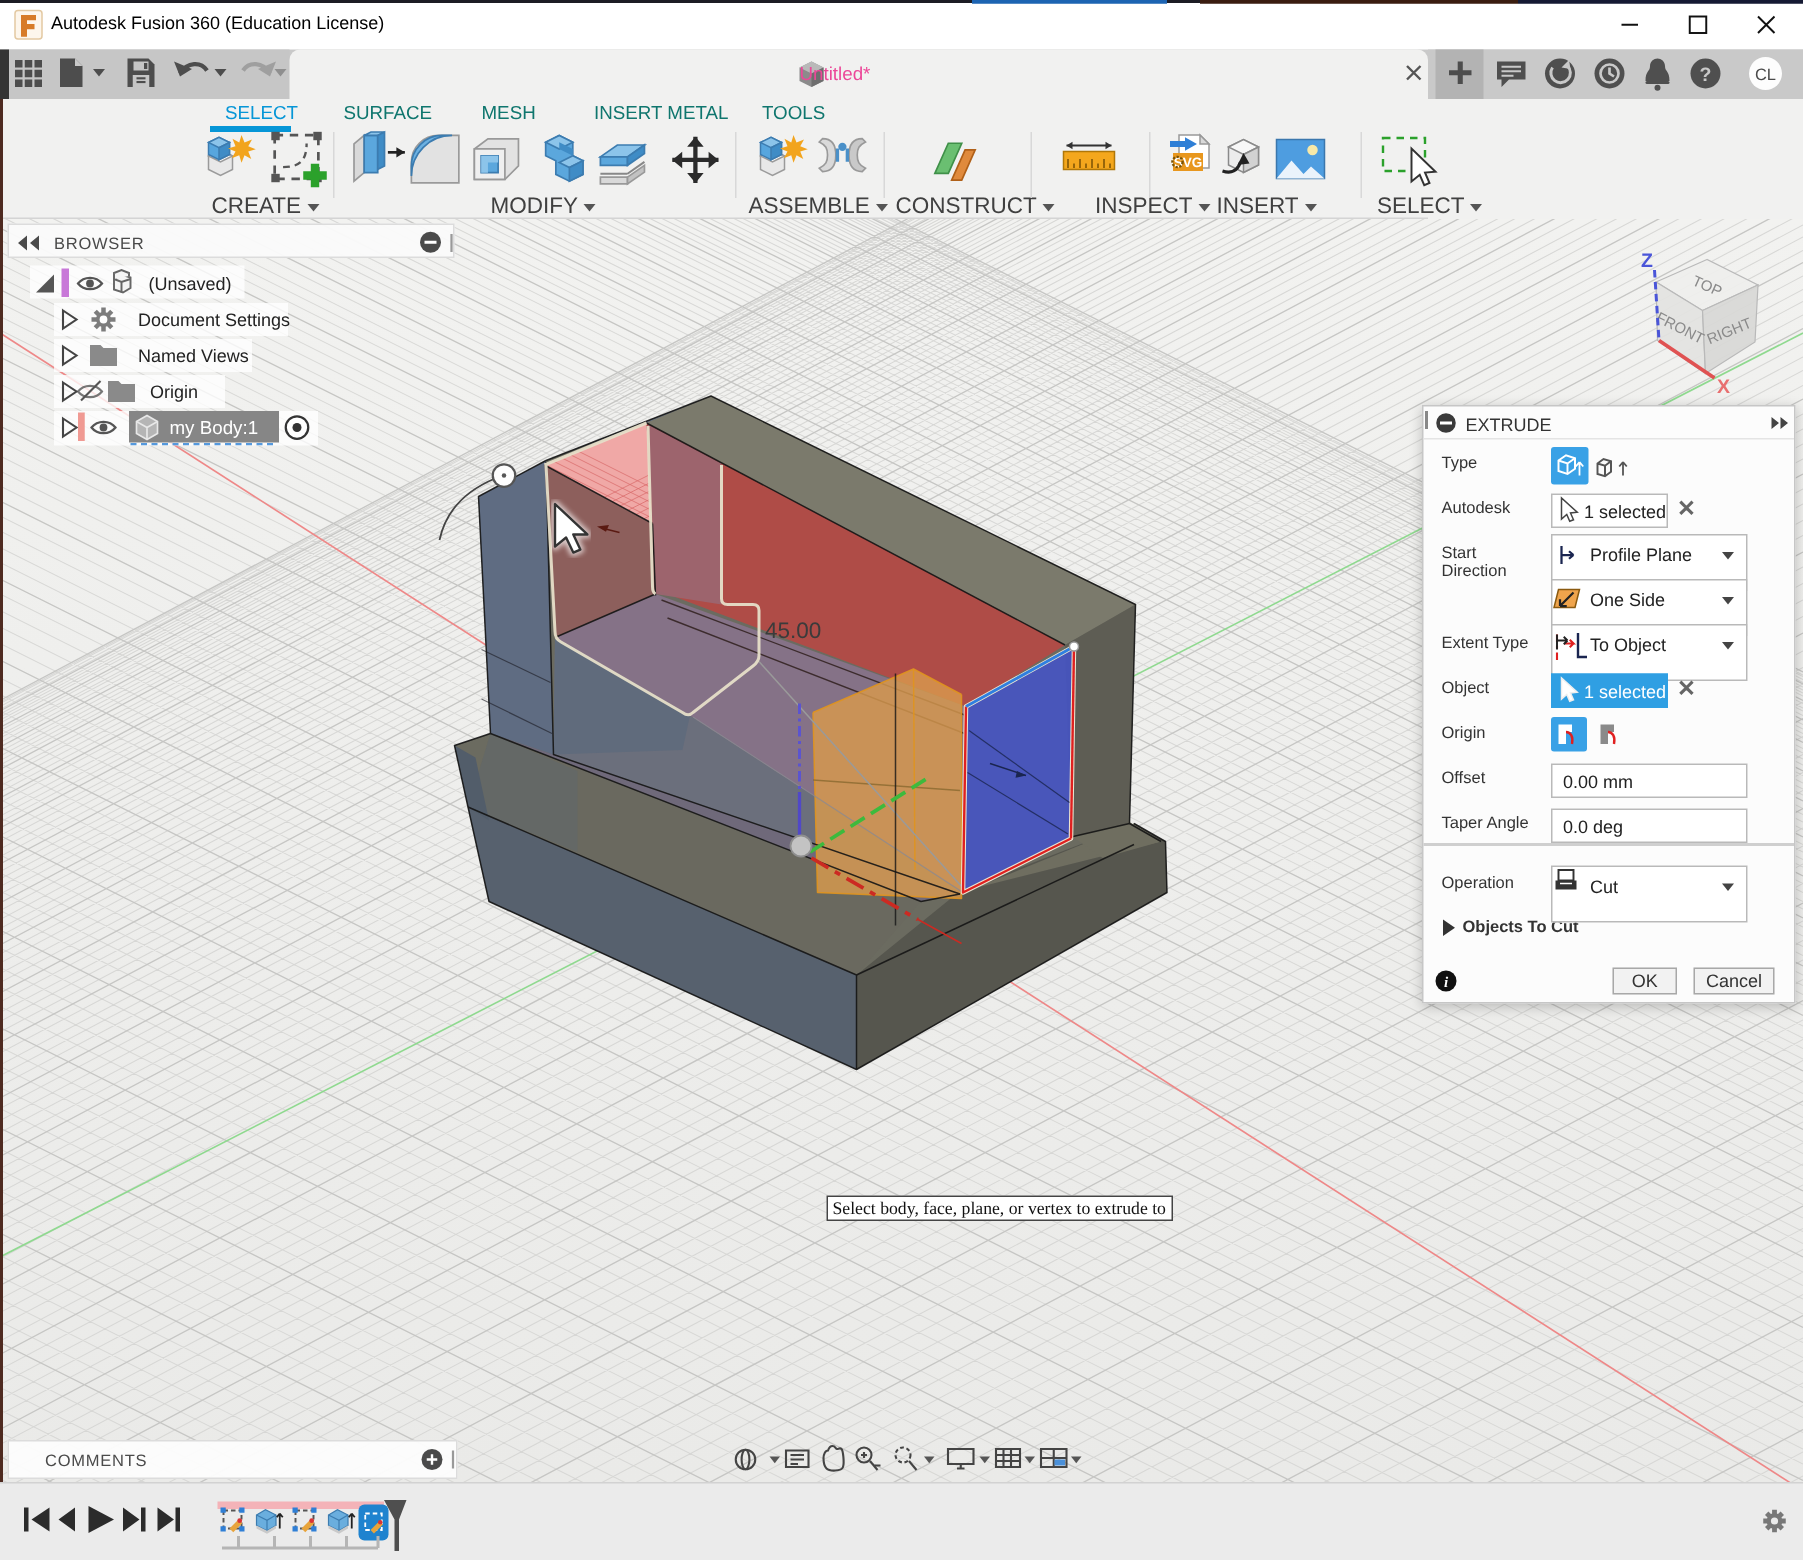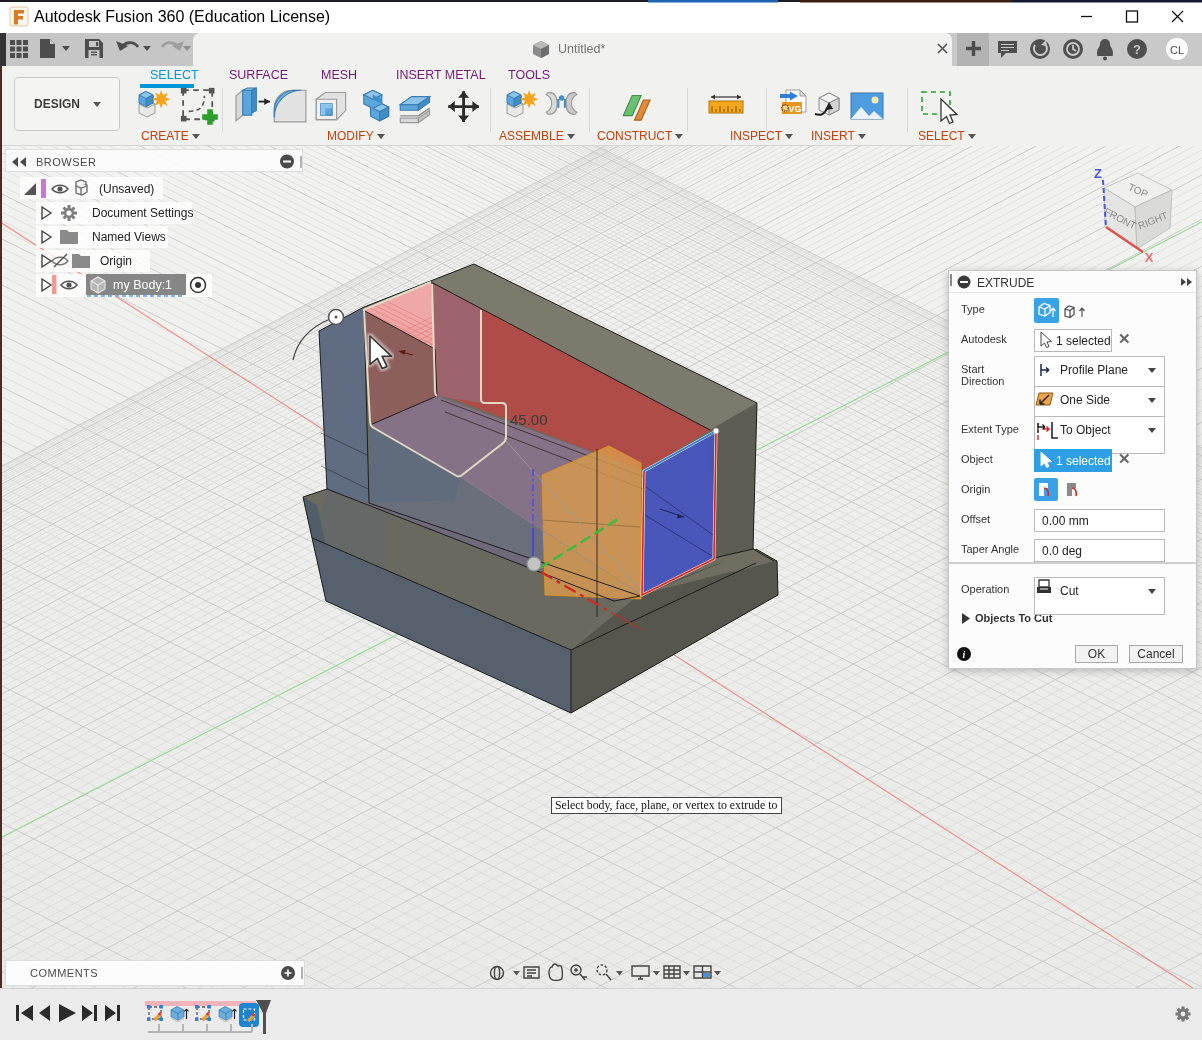--- a/index.html
+++ b/index.html
@@ -1,31 +1,31 @@
 <!DOCTYPE html>
 <html><head><meta charset="utf-8">
 <style>
 *{margin:0;padding:0;box-sizing:border-box}
 html,body{width:1202px;height:1040px;overflow:hidden;font-family:"Liberation Sans",sans-serif;background:#fff}
 .abs{position:absolute}
 #stage{position:relative;width:1202px;height:1040px}
 
 #titlebar{left:0;top:0;width:1202px;height:33px;background:#fff;border-top:2px solid #1c1c24}
-#title{left:34px;top:8px;font-size:16px;color:#000}
+#title{left:34px;top:8px;font-size:12px;color:#000}
 
 #qat{left:0;top:33px;width:1202px;height:33px;background:#c9c9c9}
 #qatleft{left:0;top:33px;width:193px;height:33px;background:#c6c6c6}
 #tab{left:193px;top:33px;width:759px;height:33px;background:#f1f1f0;border-radius:7px 7px 0 0}
 #rtall{left:952px;top:33px;width:250px;height:40px;background:#c9c9c9}
 #plus2{left:957px;top:33px;width:32px;height:33px;background:#b3b3b3}
 
 #ribbon{left:0;top:66px;width:1202px;height:80px;background:#f1f1f0;border-bottom:1px solid #d4d4d4}
 #ribbon2{left:952px;top:73px;width:250px;height:73px;background:#f1f1f0}
-.rtab{position:absolute;top:68px;font-size:12.5px;color:#701a75}
-.grplabel{position:absolute;top:129px;font-size:12px;color:#c2410c}
+.rtab{position:absolute;top:68px;font-size:12.5px;color:#0f766e}
+.grplabel{position:absolute;top:129px;font-size:15px;color:#404040}
 .sep{position:absolute;top:88px;height:44px;width:1px;background:#d8d8d8}
 #designbox{left:14px;top:77px;width:106px;height:54px;background:#f4f4f3;border:1px solid #c9c9c9;border-radius:4px}
 #designbox span{position:absolute;left:19px;top:19px;font-size:12px;font-weight:bold;color:#3c3c3c}
 .caret{display:inline-block;width:0;height:0;border-left:4px solid transparent;border-right:4px solid transparent;border-top:5px solid #555;vertical-align:middle}
 
 #vp{left:0;top:146px}
 
 #browserhead{left:5px;top:149px;width:298px;height:23px;background:rgba(250,250,250,.96);border:1px solid #dcdcdc;font-size:11px;color:#4a4a4a}
 .trow{position:absolute;background:rgba(255,255,255,.78);font-size:12px;color:#222}
 
@@ -109,27 +109,23 @@
  </g>
  <path d="M1001 44.5h13M1001 47.5h13M1001 50.5h8" stroke="#c9c9c9" stroke-width="1.2"></path>
  <path d="M1035 45a6.5 6.5 0 1 0 10-1" fill="none" stroke="#c9c9c9" stroke-width="2"></path>
  <path d="M1046 40l1 6-6-1z" fill="#c9c9c9"></path>
  <circle cx="1073" cy="49" r="6" fill="none" stroke="#c9c9c9" stroke-width="1.8"></circle>
  <path d="M1073 45v4l3 2" fill="none" stroke="#c9c9c9" stroke-width="1.8"></path>
  <text x="1137" y="54" font-size="13" font-weight="bold" fill="#c9c9c9" text-anchor="middle">?</text>
  <circle cx="1177" cy="49" r="11" fill="#fdfdfd"></circle>
  <text x="1177" y="53.5" font-size="11" fill="#4a4a4a" text-anchor="middle">CL</text>
 </svg>
-<div class="abs" style="left:558px;top:42px;font-size:12.5px;color:#737373">Untitled*</div>
+<div class="abs" style="left:533px;top:42px;font-size:12.5px;color:#ec4899">Untitled*</div>
 <div class="abs" id="ribbon"></div>
 <div class="abs" id="ribbon2"></div>
-<div class="abs" id="designbox">
-      <span>DESIGN</span>
-      <span class="caret" style="position:absolute;left:78px;top:24px"></span>
-    </div>
 <div class="rtab" style="left:150px;color:#0696d7">SELECT</div>
 <div class="abs" style="left:140px;top:84px;width:54px;height:3.5px;background:#0696d7"></div>
 <div class="rtab" style="left:229px">SURFACE</div>
 <div class="rtab" style="left:321px">MESH</div>
 <div class="rtab" style="left:396px">INSERT METAL</div>
 <div class="rtab" style="left:508px">TOOLS</div>
 <div class="grplabel" style="left:141px">CREATE <span class="caret"></span></div>
 <div class="grplabel" style="left:327px">MODIFY <span class="caret"></span></div>
 <div class="grplabel" style="left:499px">ASSEMBLE <span class="caret"></span></div>
 <div class="grplabel" style="left:597px">CONSTRUCT <span class="caret"></span></div>

